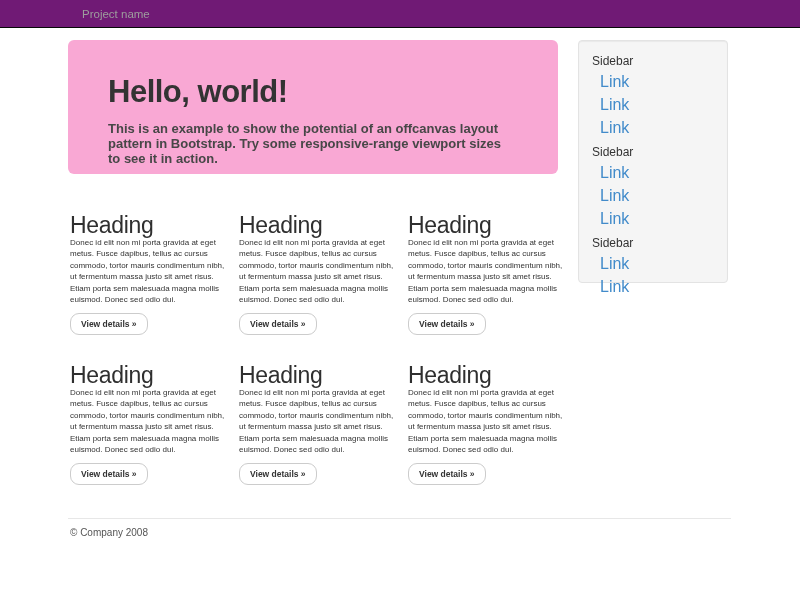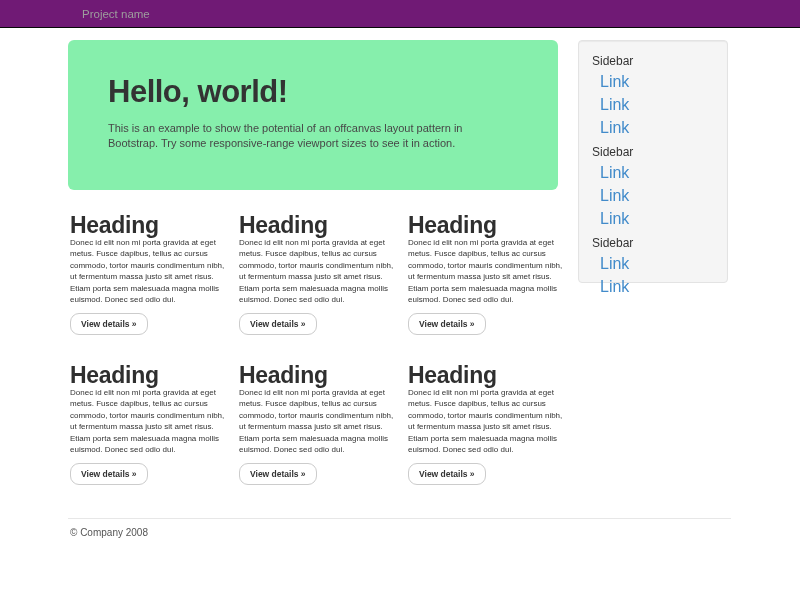--- a/index.html
+++ b/index.html
@@ -26,31 +26,31 @@
   }
   .nav-items { display: flex; align-items: stretch; list-style: none; }
   .nav-item {
     color: #9d9d9d; font-size: 10px; line-height: 30px;
     padding: 0 11px; cursor: pointer;
   }
   .nav-item.active { background: #0a0a0a; color: #ffffff; }
 
   
   .jumbotron {
-    position: absolute; left: 68px; top: 40px; width: 490px; height: 150px;
-    background: #86efac; border-radius: 6px;
+    position: absolute; left: 68px; top: 40px; width: 490px; height: 134px;
+    background: #f9a8d4; border-radius: 6px;
     padding: 36px 40px 0 40px;
   }
   .jumbotron h1 {
     font-size: 31px; font-weight: bold; color: #333;
     letter-spacing: -0.5px; line-height: 1.05;
   }
   .jumbotron p {
-    margin-top: 12px; font-size: 11px; line-height: 15px;
-    color: #474747; max-width: 406px;
+    margin-top: 12px; font-size: 13px; line-height: 15px;
+    color: #474747; max-width: 406px; font-weight: bold;
   }
 
   
   .sidebar {
     position: absolute; left: 578px; top: 40px; width: 150px; height: 243px;
     background: #f5f5f5;
     border: 1px solid #e3e3e3; border-radius: 4px;
     box-shadow: inset 0 1px 1px rgba(0,0,0,0.05);
     padding-top: 7px;
   }
@@ -66,21 +66,21 @@
 
   
   .card-row {
     position: absolute; left: 70px; width: 494px;
     display: flex; gap: 13px;
   }
   .card-row.row-1 { top: 213px; }
   .card-row.row-2 { top: 363px; }
   .card { width: 156px; }
   .card h2 {
-    font-size: 23px; font-weight: bold; color: #2f2f2f;
+    font-size: 23px; font-weight: normal; color: #2f2f2f;
     line-height: 24px; letter-spacing: -0.3px;
   }
   .card p {
     font-size: 8px; line-height: 11.4px; color: #333;
     width: 155px;
   }
   .view-details-btn {
     margin-top: 8px;
     display: inline-block;
     background: #ffffff;

